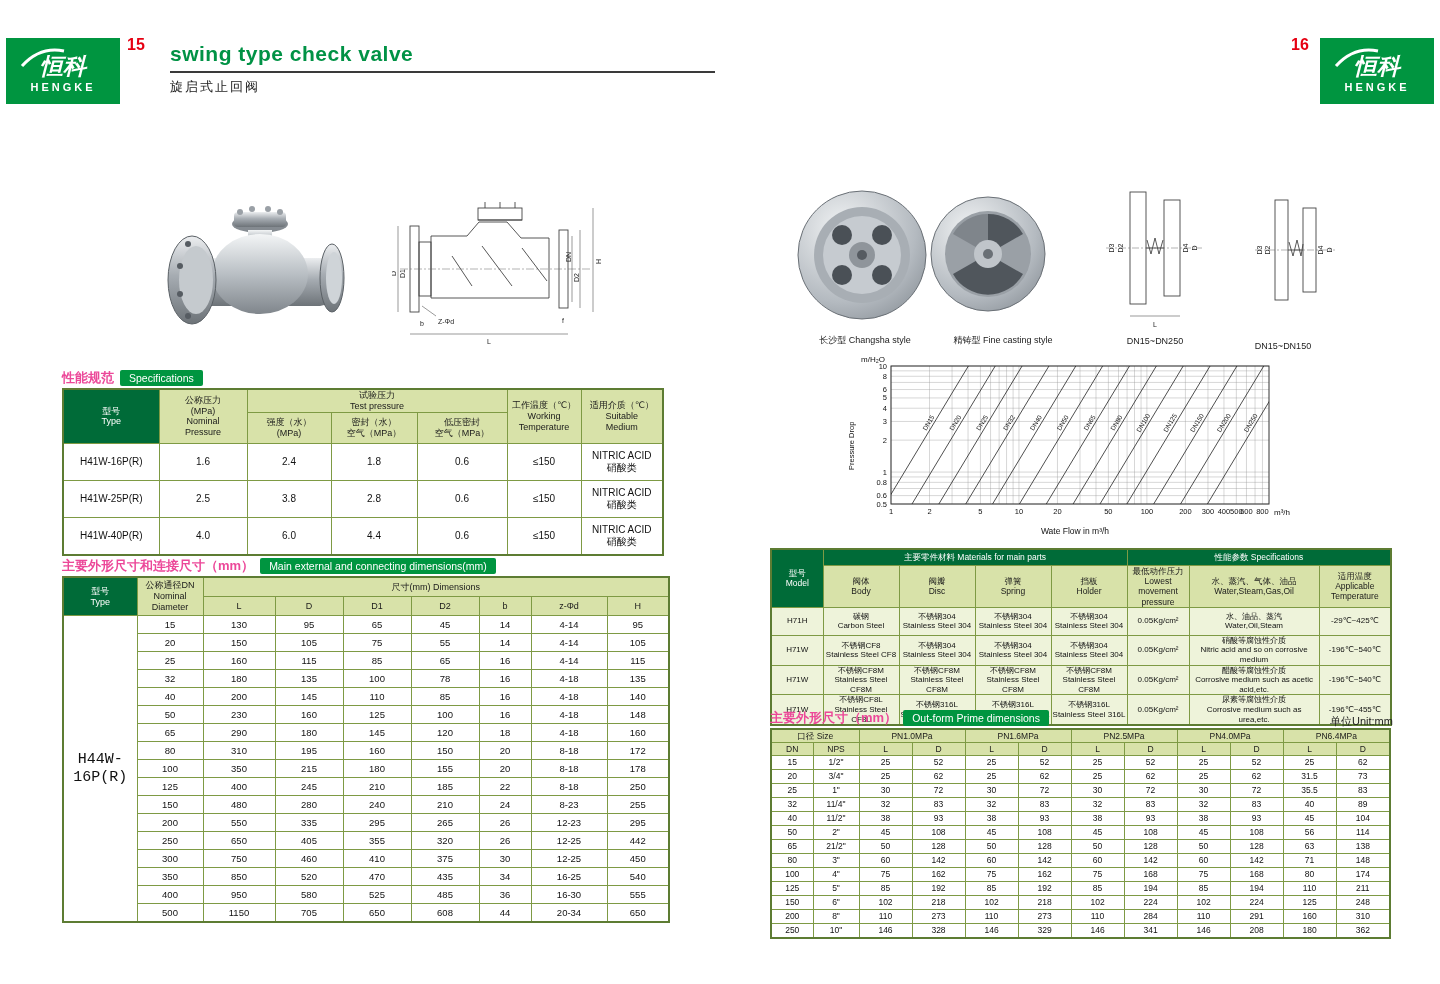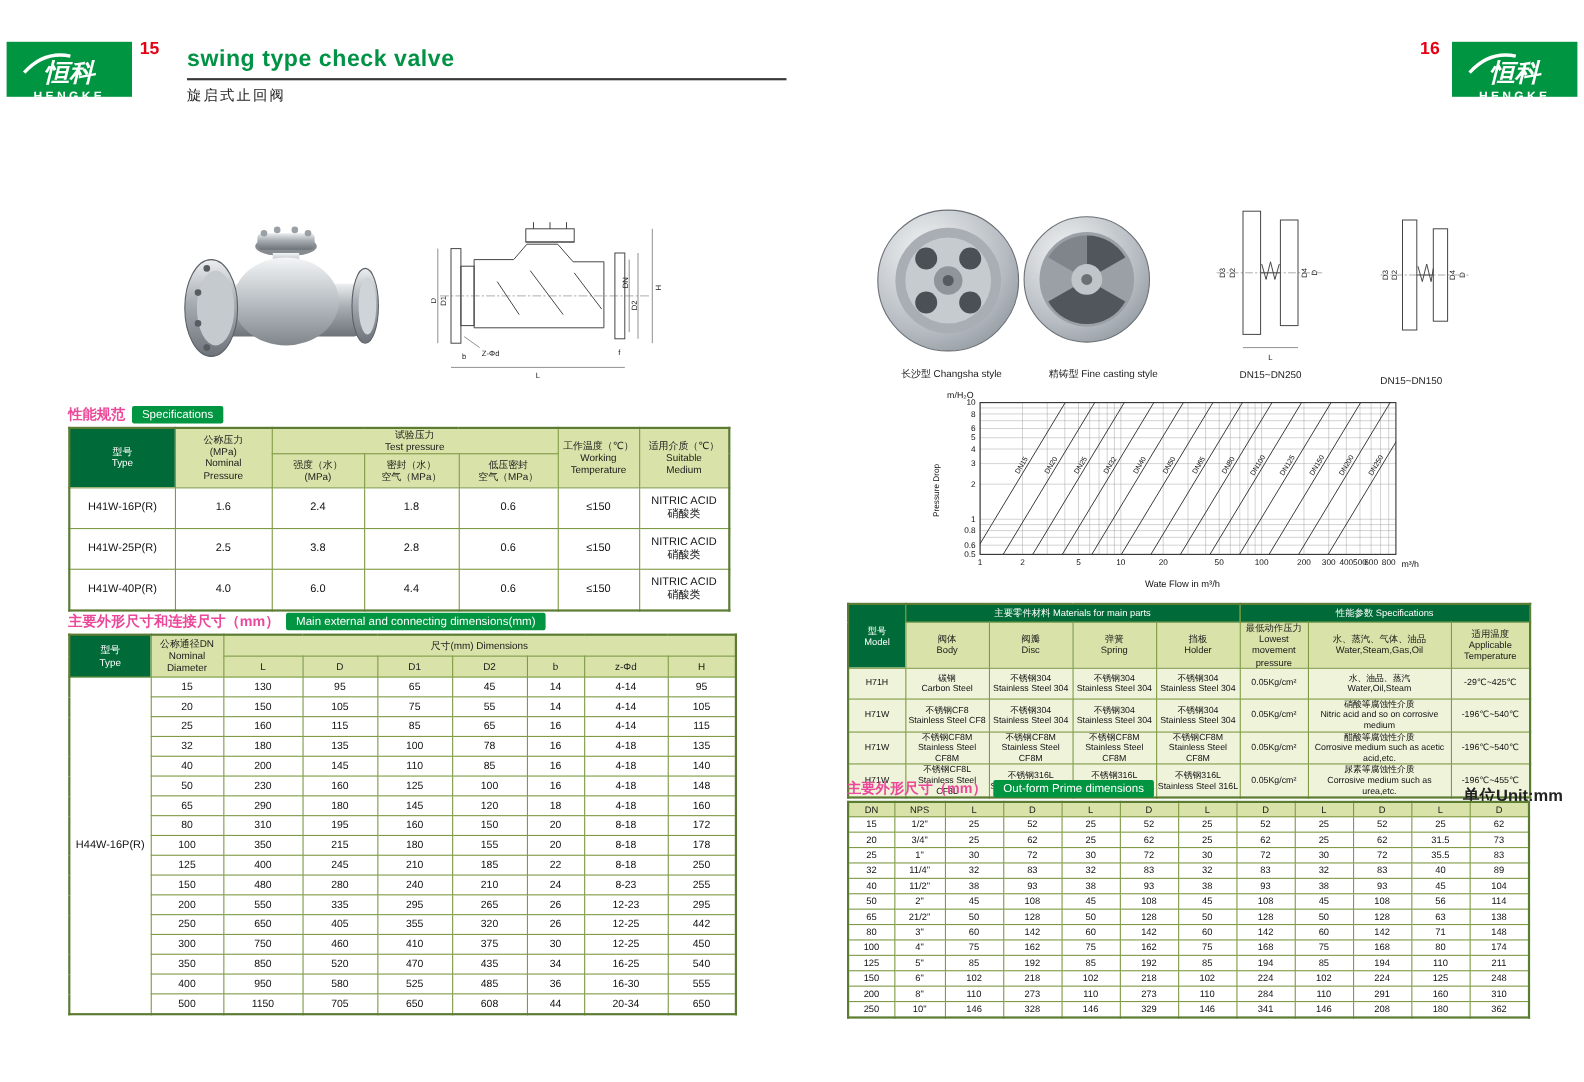--- a/index.html
+++ b/index.html
@@ -1,47 +1,47 @@
 <!DOCTYPE html>
 <html><head>
 <meta charset="utf-8">
 <style>
   html,body{margin:0;padding:0;background:#888;}
   .page{position:relative;width:1440px;height:984px;background:#fff;overflow:hidden;
         font-family:"Liberation Sans","DejaVu Sans",sans-serif;color:#111;}
   .abs{position:absolute;}
   
-  .logo{width:114px;height:50px;background:#009540;}
+  .logo{width:114px;height:66px;background:#009540;}
   .pageno{color:#e60012;font-weight:bold;font-size:16px;}
   .titleblock{width:545px;}
   .title-en{font-size:21px;font-weight:bold;color:#009245;letter-spacing:0.5px;
             border-bottom:2px solid #3a3a3a;padding-bottom:5px;}
   .title-cn{font-size:13px;color:#222;margin-top:5px;letter-spacing:2px;}
   
   .sec{white-space:nowrap;}
   .sec-cn{font-size:13px;font-weight:bold;color:#ec4899;vertical-align:middle;}
   .sec-en{display:inline-block;background:#009540;color:#fff;font-size:10.5px;
           padding:2px 9px;margin-left:6px;border-radius:2px;vertical-align:middle;}
-  .unit{font-size:15px;color:#222;font-weight:bold;}
+  .unit{font-size:11px;color:#222;}
   
   .tbl{border-collapse:collapse;table-layout:fixed;width:100%;}
   .tbl th,.tbl td{border:1px solid #7e9a44;text-align:center;vertical-align:middle;
                   white-space:pre-line;padding:0 1px;line-height:1.2;}
   .tbl{border:2px solid #5d7c33;}
   .tbl th{background:#d8e2a9;font-weight:normal;color:#1a1a1a;}
   .tbl th.dark{background:#006b38;color:#fff;}
   .tbl td{background:#fff;color:#111;}
   .spec th{font-size:9px;}
   .spec thead tr:first-child th{height:20px;}
   .spec thead tr:last-child th{height:30px;}
   .spec tbody td{height:36px;font-size:10px;}
   .dims th{font-size:9px;}
   .dims thead th{height:18px;}
   .dims tbody td{height:17px;font-size:9.5px;}
-  .dims tbody td.lead{font-size:10px;}
+  .dims tbody td.lead{font-size:15px;font-family:Liberation Mono, monospace;}
   .mat th{font-size:8.5px;}
   .mat thead tr:first-child th{height:15px;}
   .mat thead tr:last-child th{height:26px;}
   .mat tbody td{height:27px;font-size:8px;background:#eef3da;}
   .outform th{font-size:8.5px;}
   .outform thead th{height:12px;}
   .outform tbody td{height:13px;font-size:8.5px;}
   .caption{font-size:9px;color:#222;text-align:center;}
   svg text{font-family:"Liberation Sans","DejaVu Sans",sans-serif;}
 </style>
@@ -723,20 +723,28 @@
           <col style="width:53px">
           <col style="width:53px">
         <col style="width:53px">
           <col style="width:53px">
           <col style="width:53px">
           <col style="width:53px">
           <col style="width:54px">
       </colgroup>
       <thead>
         <tr>
+          <th colspan="2">口径 Size</th>
+          <th colspan="2">PN1.0MPa</th>
+          <th colspan="2">PN1.6MPa</th>
+          <th colspan="2">PN2.5MPa</th>
+          <th colspan="2">PN4.0MPa</th>
+          <th colspan="2">PN6.4MPa</th>
+        </tr>
+        <tr>
           <th>DN</th>
           <th>NPS</th>
           <th>L</th>
           <th>D</th>
           <th>L</th>
           <th>D</th>
           <th>L</th>
           <th>D</th>
           <th>L</th>
           <th>D</th>

